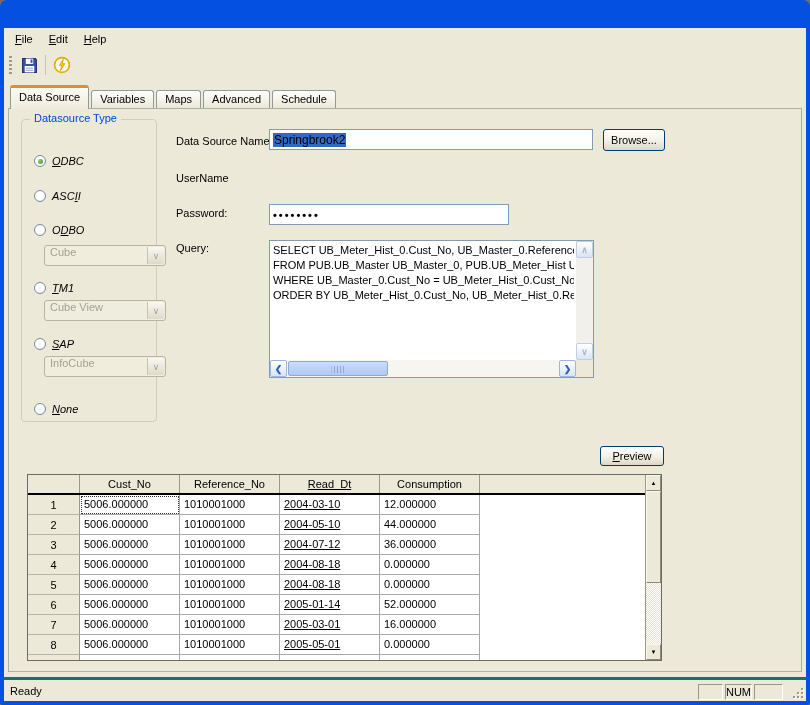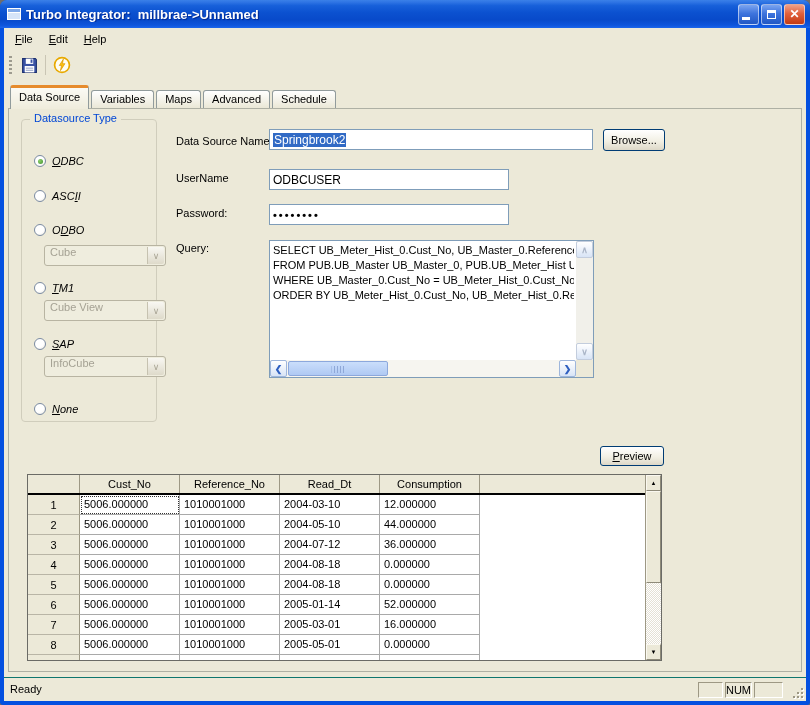--- a/index.html
+++ b/index.html
@@ -58,21 +58,21 @@
   .combo { position:absolute; left:22px; width:122px; height:21px; border:1px solid #B8B4A2; border-radius:3px;
     background:#EFEDDE; color:#A5A294; display:flex; padding-left:5px; }
   .combo-arrow { position:absolute; right:1px; top:1px; bottom:1px; width:17px; border-left:1px solid #C6C2B0;
     border-radius:0 2px 2px 0; background:linear-gradient(180deg,#F8F7F2,#DEDACA);
     display:flex; align-items:center; justify-content:center; color:#A8A494; font-size:9px; }
 
   
   .field-label { position:absolute; left:167px; }
   .textbox { position:absolute; border:1px solid #7F9DB9; background:#fff; display:flex; align-items:center;
     padding-left:3px; font-size:12px; }
-  .sel { background:#316AC5; color:#ffffff; padding:0 1px; }
+  .sel { background:#316AC5; color:#000000; padding:0 1px; }
   .pw { letter-spacing:2px; font-size:11px; font-weight:bold; }
 
   .xp-btn { position:absolute; border:1px solid #003C74; border-radius:3px;
     background:linear-gradient(180deg,#FFFFFF 0%,#F2F0E4 55%,#DDD8C8 100%);
     display:flex; align-items:center; justify-content:center; font-size:11px; }
 
   
   .query { position:absolute; left:260px; top:131px; width:325px; height:138px; border:1px solid #7F9DB9; background:#fff; }
   .q-content { position:absolute; left:3px; top:2px; right:19px; bottom:19px; overflow:hidden; }
   .q-line { white-space:nowrap; line-height:15px; }
@@ -95,67 +95,50 @@
     background:#fff; overflow:hidden; }
   .ghead { display:flex; height:20px; background:#ECE9D8; border-bottom:2px solid #000; width:619px; }
   .hcell { border-right:1px solid #9D9884; display:flex; align-items:center; justify-content:center; overflow:hidden; }
   .hfill { flex:1; border-right:none; }
   .gbody { width:619px; }
   .trow { display:flex; height:20px; }
   .tnum { width:52px; flex:none; background:#ECE9D8; border-right:1px solid #9D9884; border-bottom:1px solid #B9B5A6;
     display:flex; align-items:center; justify-content:center; }
   .tcell { flex:none; background:#fff; border-right:1px solid #A9A9A9; border-bottom:1px solid #A9A9A9;
     padding-left:4px; line-height:18px; white-space:nowrap; overflow:hidden; }
-  .c0,.hc1 { width:100px; } .c1,.hc2 { width:100px; } .c2,.hc3 { width:100px; } .c3,.hc4 { width:100px; }
+  .c0,.hc1 { width:100px; } .c1,.hc2 { width:100px; } .c2,.hc3 { width:100px;text-decoration:underline; } .c3,.hc4 { width:100px; }
   .hc0 { width:52px; }
   .tfill { flex:1; background:#fff; }
   .tcell.focus { outline:1px dotted #333; outline-offset:-2px; }
   .g-vscroll { position:absolute; right:0; top:0; bottom:0; width:16px; border-left:1px solid #9D9884;
     display:flex; flex-direction:column;
     background:conic-gradient(#FFFFFF 25%, #E5E1D5 25% 50%, #FFFFFF 50% 75%, #E5E1D5 75%); background-size:2px 2px; }
   .g-btn { width:100%; height:16px; flex:none; background:#ECE9D8;
     border:1px solid; border-color:#FAF8F0 #8E8A79 #8E8A79 #FAF8F0; color:#000; font-size:6px;
     display:flex; align-items:center; justify-content:center; }
   .g-thumb { width:100%; height:92px; background:#ECE9D8; border:1px solid; border-color:#FAF8F0 #8E8A79 #8E8A79 #FAF8F0; }
   .g-space { flex:1; }
   .g-bottom { margin-top:auto; }
 
   
-  .statusbar { position:absolute; left:0; bottom:0; right:0; height:24px; border-top:1px solid #0f766e; }
+  .statusbar { position:absolute; left:0; bottom:0; right:0; height:24px; border-top:3px solid #0f766e; }
   .status-text { position:absolute; left:6px; top:5px; }
   .status-box { position:absolute; top:4px; height:16px; border:1px solid; border-color:#9D9884 #FFFFFF #FFFFFF #9D9884;
     display:flex; align-items:center; justify-content:center; }
   .sb1 { left:694px; width:25px; } .sb2 { left:721px; width:27px; } .sb3 { left:750px; width:29px; }
   .grip { position:absolute; right:3px; bottom:3px; width:12px; height:12px; }
   .grip i { position:absolute; width:2px; height:2px; background:#9D9884; box-shadow:1px 1px 0 #fff; }
   .g1{right:0;bottom:8px;} .g2{right:4px;bottom:4px;} .g3{right:0;bottom:4px;}
   .g4{right:8px;bottom:0;} .g5{right:4px;bottom:0;} .g6{right:0;bottom:0;}
 </style>
 </head>
 <body>
 
 <div class="window">
 
-  <div class="titlebar">
-    <svg class="win-icon" viewBox="0 0 16 16">
-      <rect x="1" y="2" width="14" height="12" fill="#fff"></rect>
-      <rect x="2" y="3" width="12" height="3" fill="#7DA7E8"></rect>
-      <rect x="2" y="7" width="12" height="6" fill="#D6E4F8"></rect>
-    </svg>
-    <span class="title-text">Turbo Integrator:  millbrae-&gt;Unnamed</span>
-    <div class="tb-btn btn-blue">
-        <span class="glyph-min"></span>
-      </div>
-    <div class="tb-btn btn-blue">
-        <span class="glyph-max"></span>
-      </div>
-    <div class="tb-btn btn-close">
-        <span>✕</span>
-      </div>
-  </div>
 
   <div class="client">
 
     <div class="menubar">
       <span class="menu-item"><u>F</u>ile</span>
       <span class="menu-item"><u>E</u>dit</span>
       <span class="menu-item"><u>H</u>elp</span>
     </div>
 
     <div class="toolbar">
@@ -234,23 +217,20 @@
 
       <span class="field-label" style="top:26px">Data Source Name:</span>
       <div class="textbox" style="left:260px; top:20px; width:324px; height:21px;">
         <span class="sel">Springbrook2</span>
       </div>
       <div class="xp-btn" style="left:594px; top:20px; width:62px; height:22px;">
         <span>Browse...</span>
       </div>
 
       <span class="field-label" style="top:63px">UserName</span>
-      <div class="textbox" style="left:260px; top:60px; width:240px; height:21px;">
-        <span>ODBCUSER</span>
-      </div>
 
       <span class="field-label" style="top:98px">Password:</span>
       <div class="textbox" style="left:260px; top:95px; width:240px; height:21px;">
         <span class="pw">••••••••</span>
       </div>
 
       <span class="field-label" style="top:133px">Query:</span>
       <div class="query">
         <div class="q-content">
           <div class="q-line">SELECT UB_Meter_Hist_0.Cust_No, UB_Master_0.Reference_</div>

